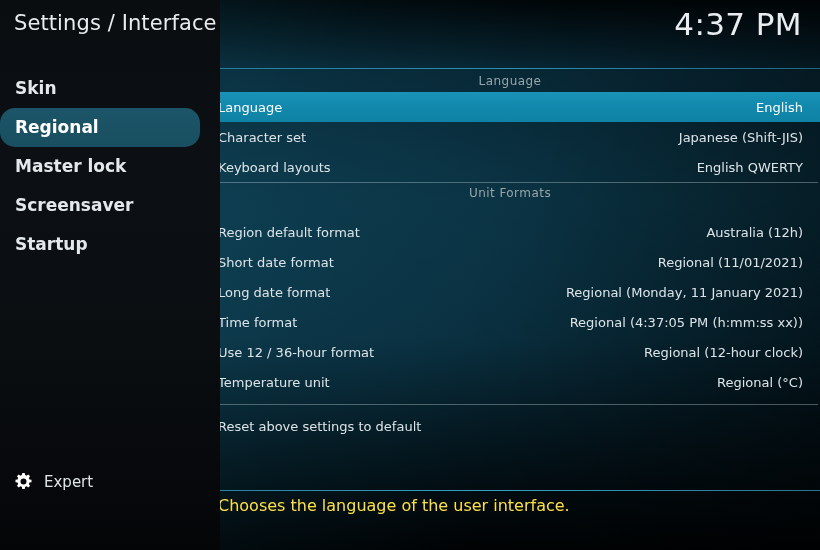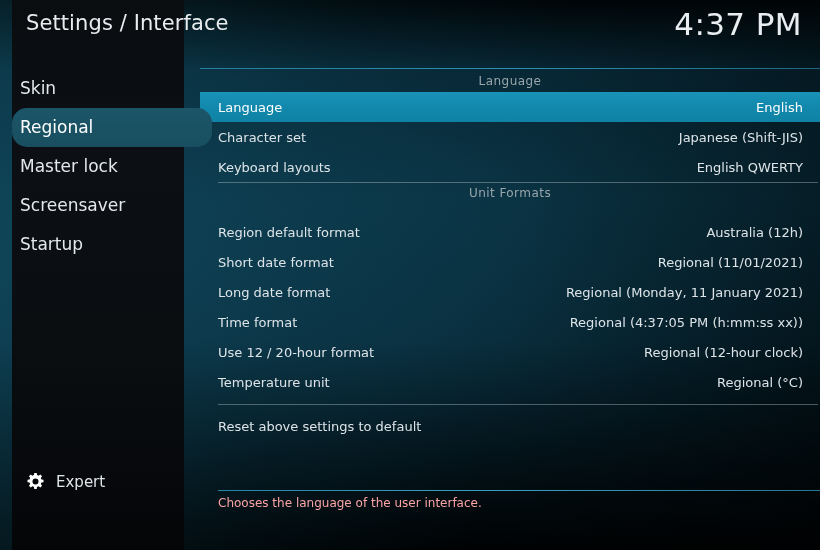--- a/index.html
+++ b/index.html
@@ -36,23 +36,23 @@
   .bg-sheen {
     position: absolute;
     inset: 0;
     background:
       linear-gradient(100deg, rgba(22,96,120,0.30) 0%, rgba(16,78,100,0.10) 38%, rgba(0,0,0,0.0) 62%, rgba(0,0,0,0.30) 100%);
   }
 
   
   .sidebar {
     position: absolute;
-    left: 12px;
+    left: 0;
     top: 0;
-    width: 172px;
+    width: 220px;
     height: 550px;
     background:
       linear-gradient(180deg, #0a0d10 0%, #0c0f13 30%, #0a0e11 62%, #07090c 84%, #040507 100%);
     z-index: 4;
   }
   .sidebar-title {
     position: absolute;
     left: 14px;
     top: 11px;
     font-size: 21px;
@@ -62,25 +62,26 @@
   }
   .nav-list {
     position: absolute;
     left: 0;
     top: 69px;
     width: 200px;
   }
   .nav-item {
     height: 39px;
     line-height: 39px;
-    padding-left: 8px;
+    padding-left: 15px;
     font-size: 17px;
     color: #e3e8eb;
     white-space: nowrap;
     box-sizing: border-box;
+    font-weight: bold;
   }
   .nav-item.selected {
     background: linear-gradient(180deg, #1b5567 0%, #1a5264 50%, #184e60 100%);
     color: #ffffff;
     border-radius: 15px;
   }
 
   .expert-btn {
     position: absolute;
     left: 14px;
@@ -199,22 +200,22 @@
     left: 18px;
     top: 490px;
     width: 602px;
     height: 1px;
     background: linear-gradient(90deg, rgba(46,150,185,0.85) 0%, rgba(56,170,205,0.95) 45%, rgba(44,146,180,0.80) 100%);
   }
   .help-text {
     position: absolute;
     left: 18px;
     top: 496px;
-    font-size: 12px;
-    color: #fca5a5;
+    font-size: 16px;
+    color: #fde047;
     white-space: nowrap;
   }
 </style>
 </head>
 <body>
 
 <div id="screen">
 
   <div class="bg-base"></div>
   <div class="bg-tint"></div>
@@ -248,21 +249,21 @@
         </div>
         <div class="row">
           <span class="r-label">Long date format</span>
           <span class="r-value">Regional (Monday, 11 January 2021)</span>
         </div>
         <div class="row">
           <span class="r-label">Time format</span>
           <span class="r-value">Regional (4:37:05 PM (h:mm:ss xx))</span>
         </div>
         <div class="row">
-          <span class="r-label">Use 12 / 20-hour format</span>
+          <span class="r-label">Use 12 / 36-hour format</span>
           <span class="r-value">Regional (12-hour clock)</span>
         </div>
         <div class="row">
           <span class="r-label">Temperature unit</span>
           <span class="r-value">Regional (°C)</span>
         </div>
         <div class="row-rule"></div>
         <div class="row full">
           <span class="r-label">Reset above settings to default</span>
         </div>

